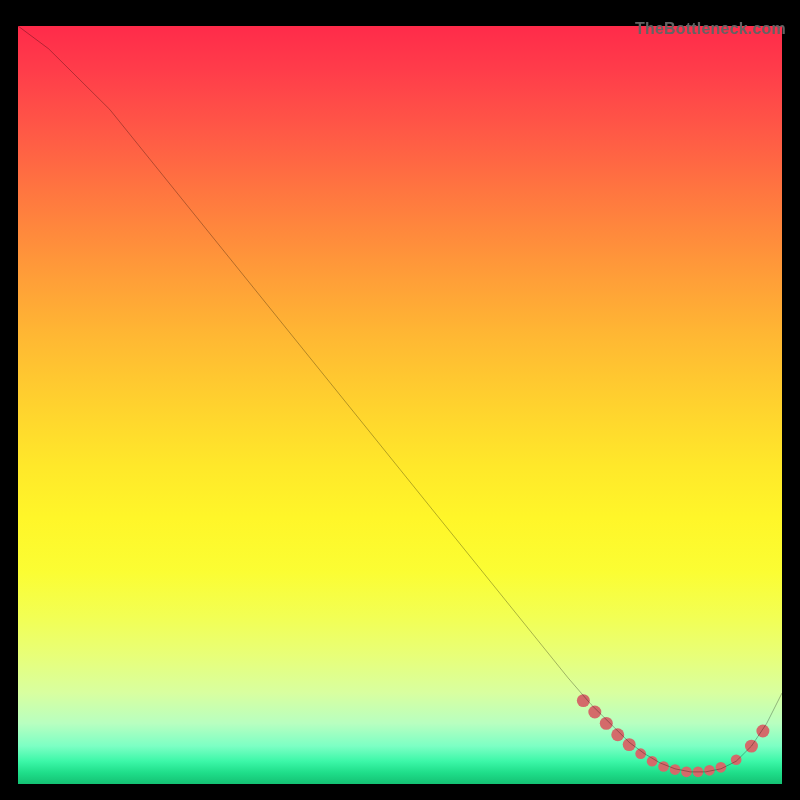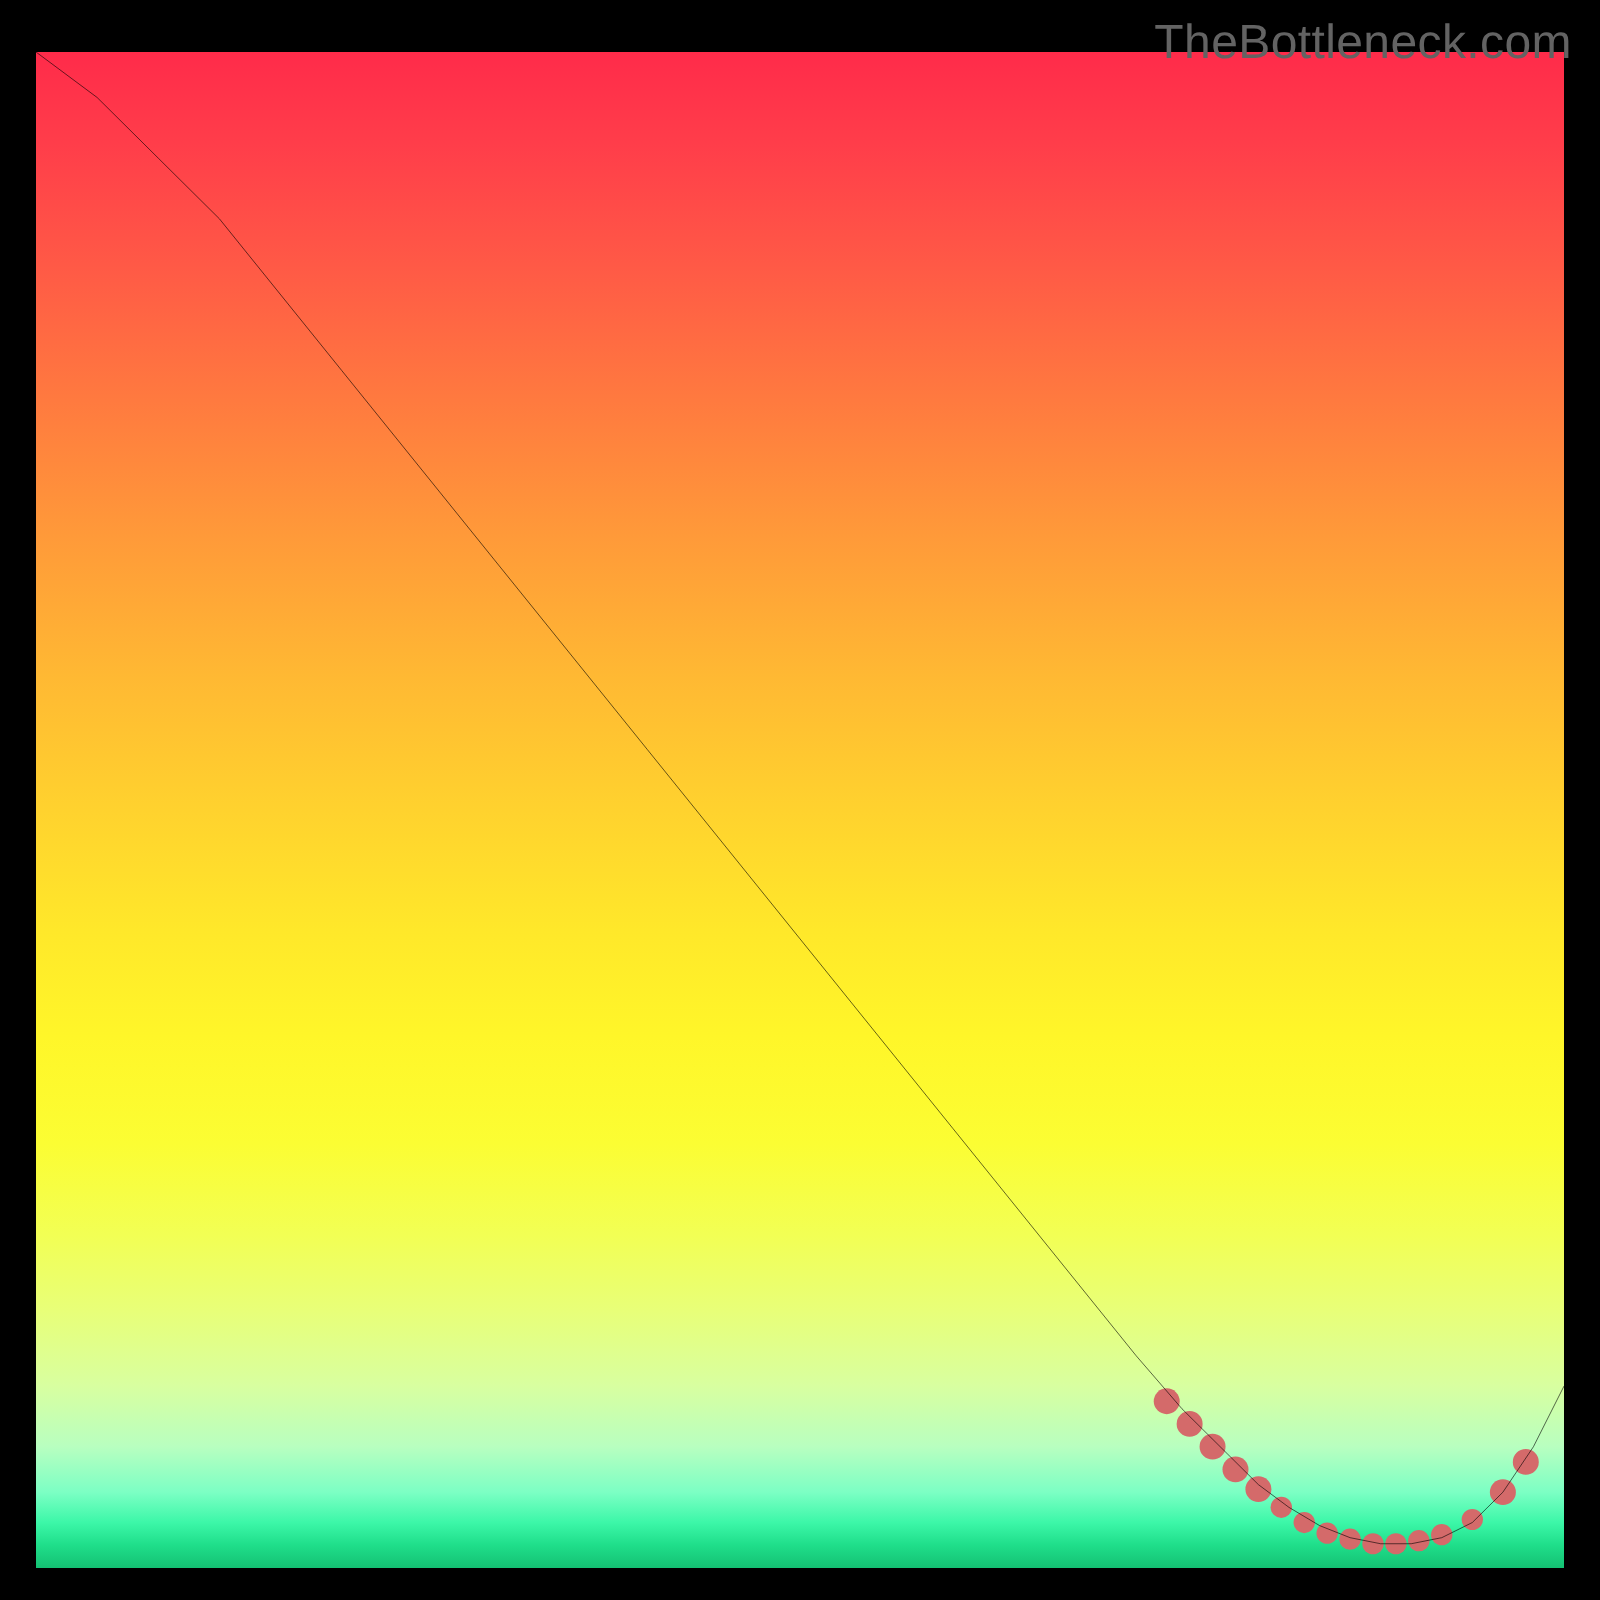--- a/index.html
+++ b/index.html
@@ -12,25 +12,25 @@
     font-family: -apple-system, BlinkMacSystemFont, "Segoe UI", Arial, sans-serif;
   }
   .frame {
     position: relative;
     width: 800px;
     height: 800px;
     background: #000;
   }
   .watermark {
     position: absolute;
-    top: 8px;
+    top: 20px;
     right: 14px;
     color: #636363;
-    font-size: 24px;
-    font-weight: 400;
+    font-size: 16px;
+    font-weight: 700;
     letter-spacing: 0.2px;
     z-index: 3;
     user-select: none;
   }
   .plot {
     position: absolute;
     left: 18px;
     top: 26px;
     width: 764px;
     height: 758px;

